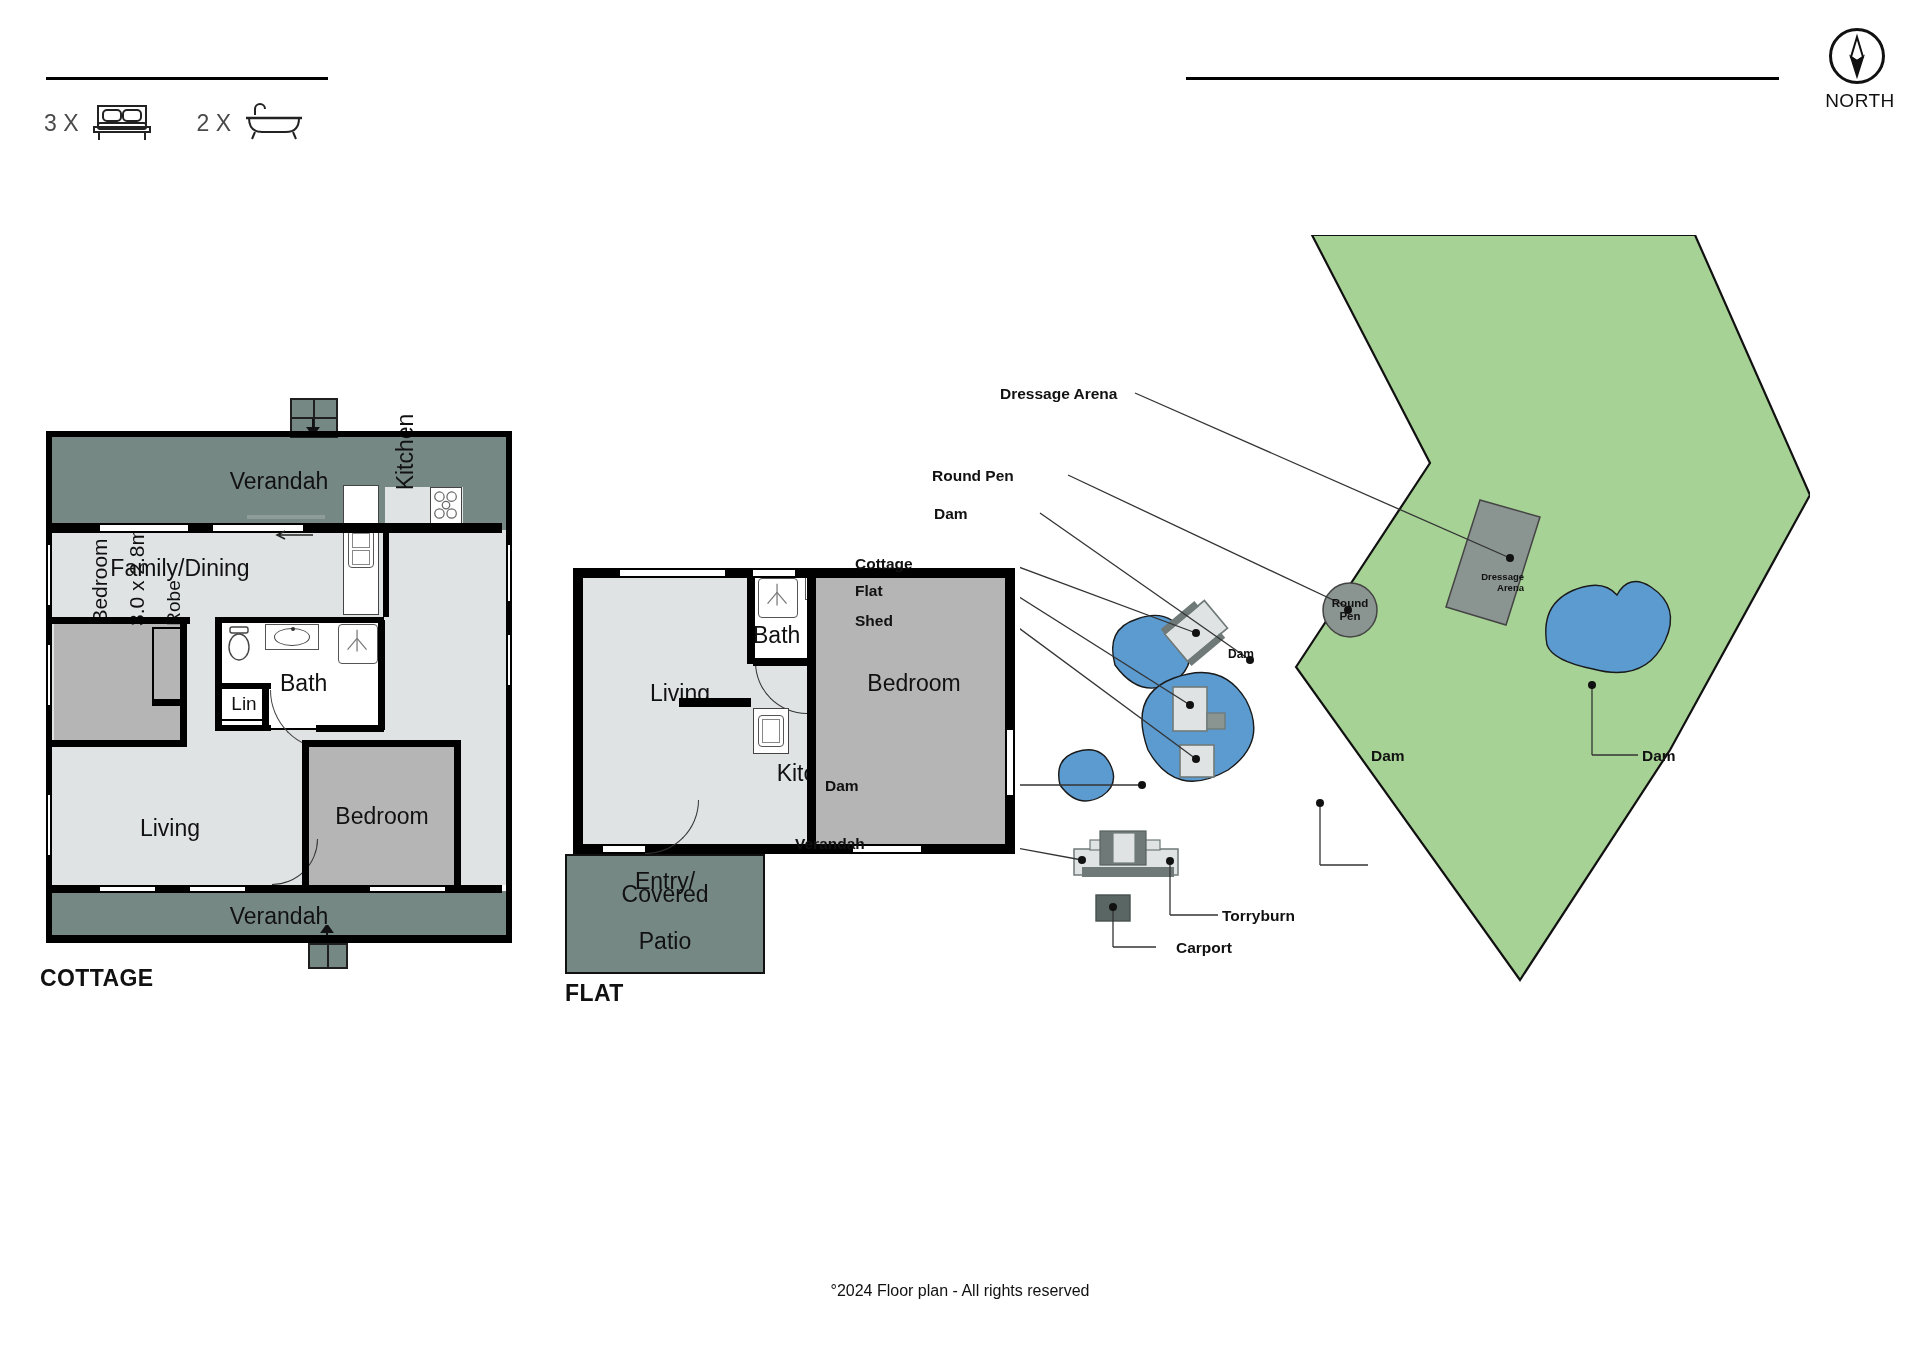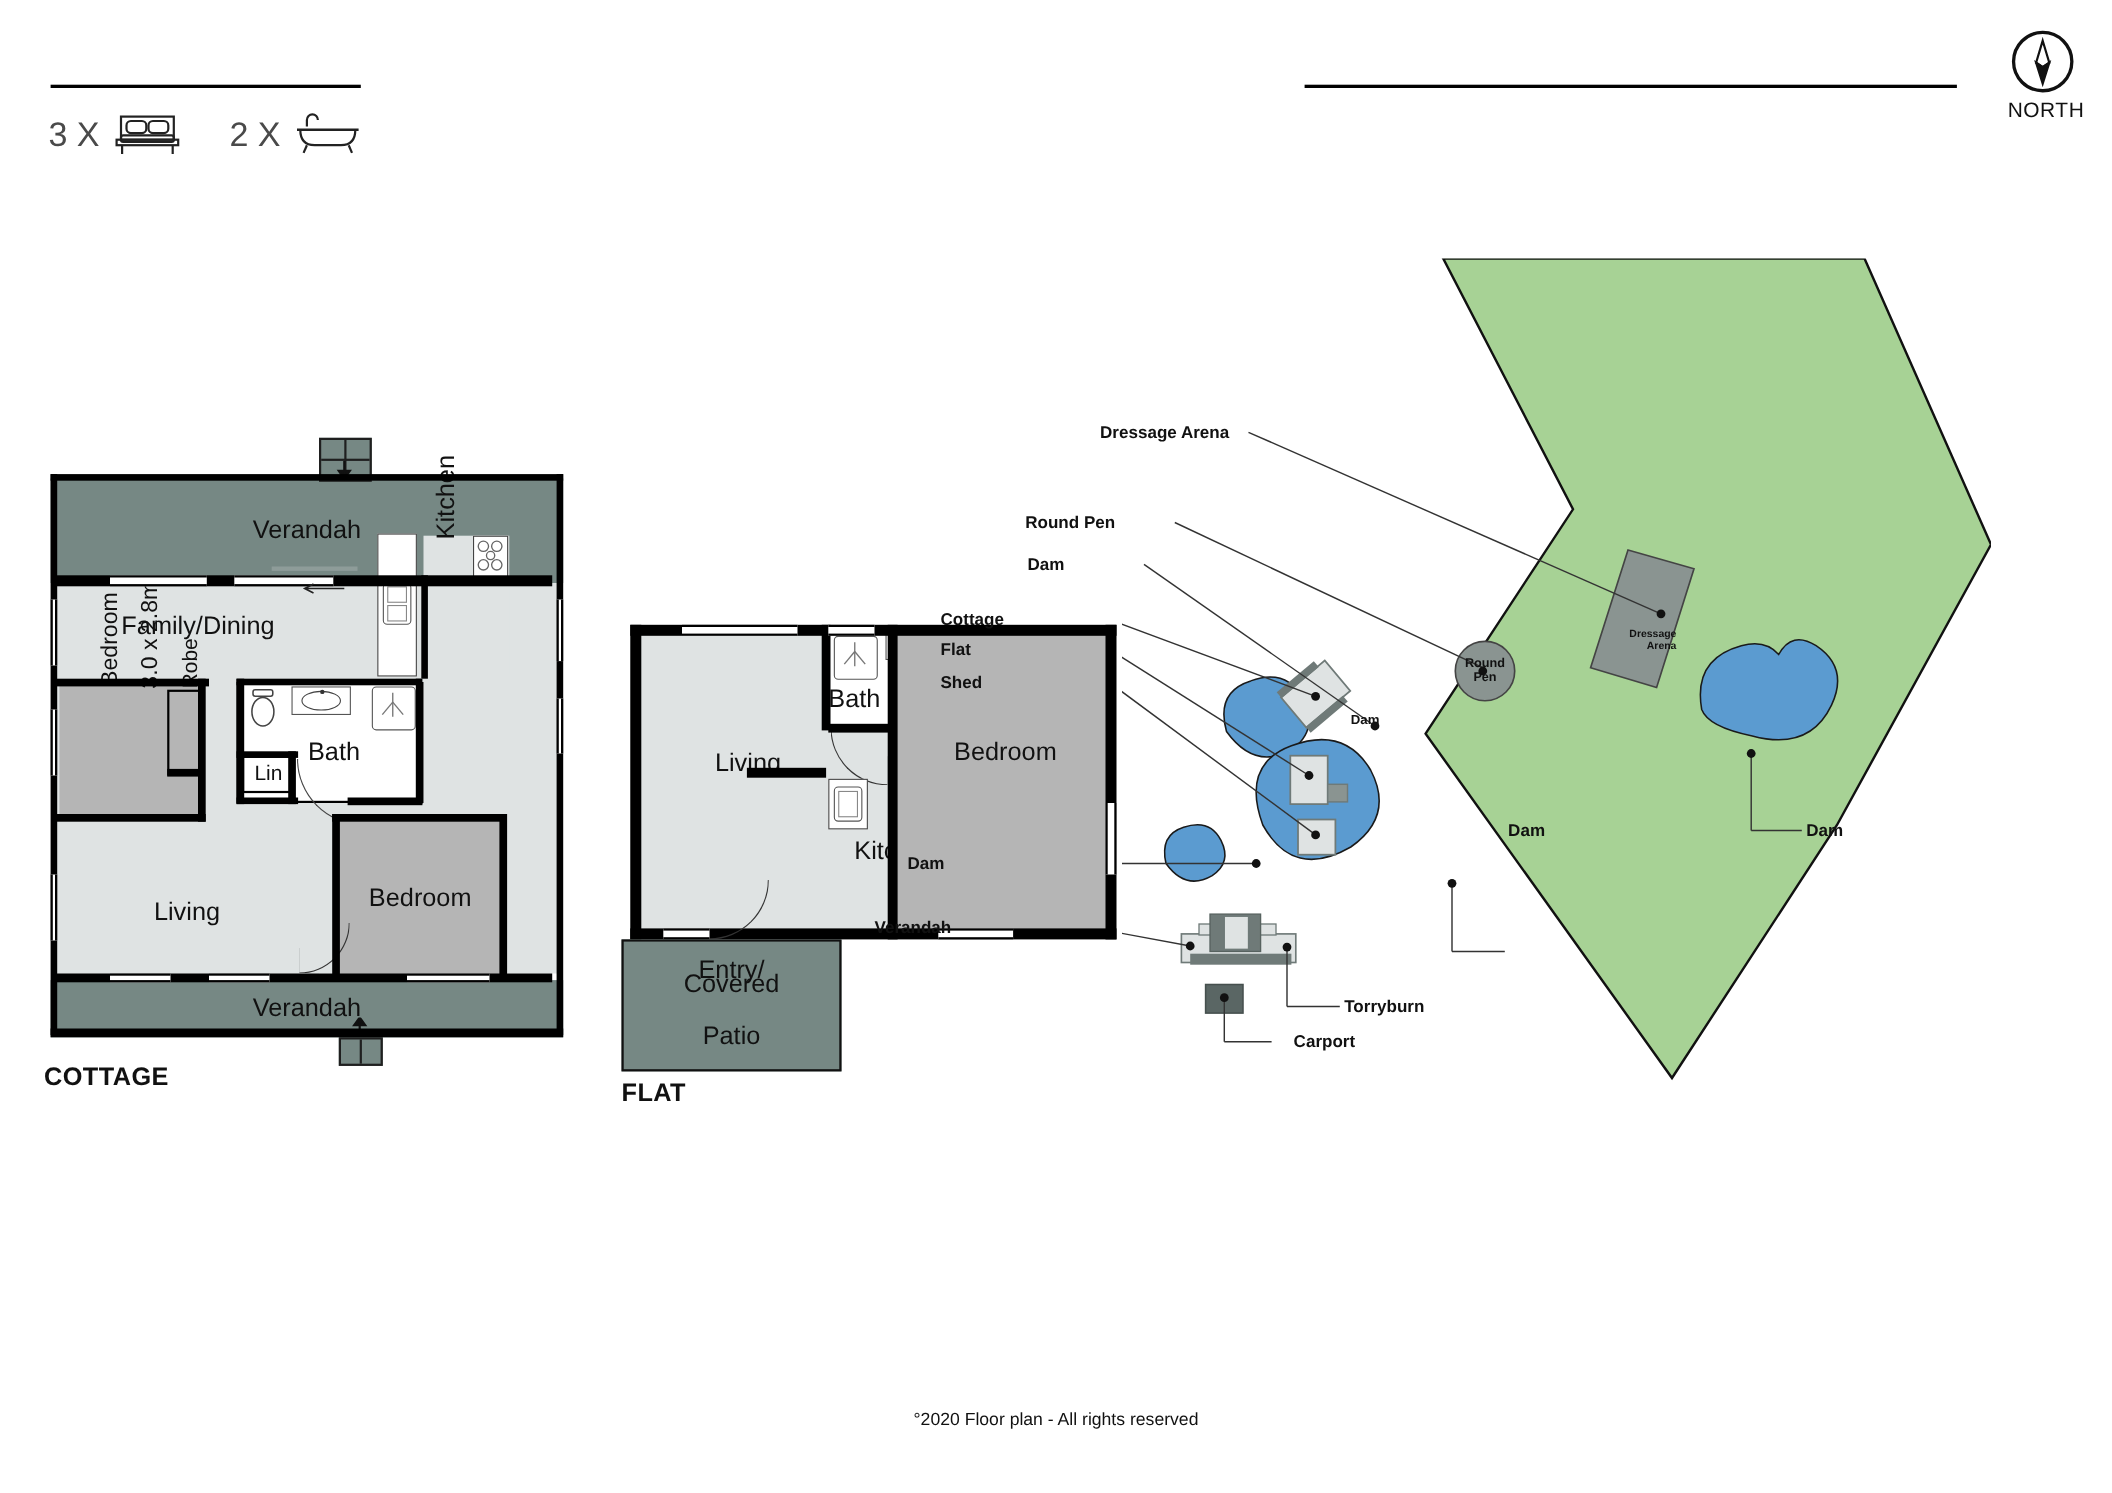--- a/index.html
+++ b/index.html
@@ -35,21 +35,21 @@
   }
   #compass .needle { position:absolute; left:24px; top:0; width:56px; height:56px; }
   #compass-label {
     position:absolute; left:0; top:62px; width:110px; text-align:center;
     font-size:19px; color:#111; letter-spacing:0.5px;
   }
 
   
   #counts { position:absolute; left:44px; top:95px; height:52px; display:flex; align-items:center; }
   .count-group { display:flex; align-items:flex-end; margin-right:44px; }
-  .count-x { font-size:31px; color:#4a4a4a; margin-right:12px; line-height:40px; font-weight:300;}
+  .count-x { font-size:23px; color:#4a4a4a; margin-right:12px; line-height:40px; font-weight:300;}
   .icon-box { width:62px; height:44px; position:relative; }
 
   
   .fp { position:absolute; }
   .wall  { position:absolute; background:#000; }
   .room  { position:absolute; }
   .rm-light { background:#dfe3e3; }
   .rm-grey  { background:#b5b5b5; }
   .rm-white { background:#ffffff; }
   .rm-verandah { background:#768884; }
@@ -404,17 +404,17 @@
     <div class="site-lbl" style="left:-195px; top:542px;">Dam</div>
     <div class="site-lbl" style="left:351px;  top:512px;">Dam</div>
     <div class="site-lbl" style="left:622px;  top:512px;">Dam</div>
     <div class="site-lbl" style="left:-225px; top:600px;">Verandah</div>
     <div class="site-lbl" style="left:202px;  top:672px;">Torryburn</div>
     <div class="site-lbl" style="left:156px;  top:704px;">Carport</div>
   </div>
 
   <div id="footer">
     <div id="copyright">
-      <span>°</span><span>2020 Floor plan  - All rights reserved</span>
+      <span>°</span><span>2024 Floor plan  - All rights reserved</span>
     </div>
   </div>
 
 </div>
 
 </body></html>

